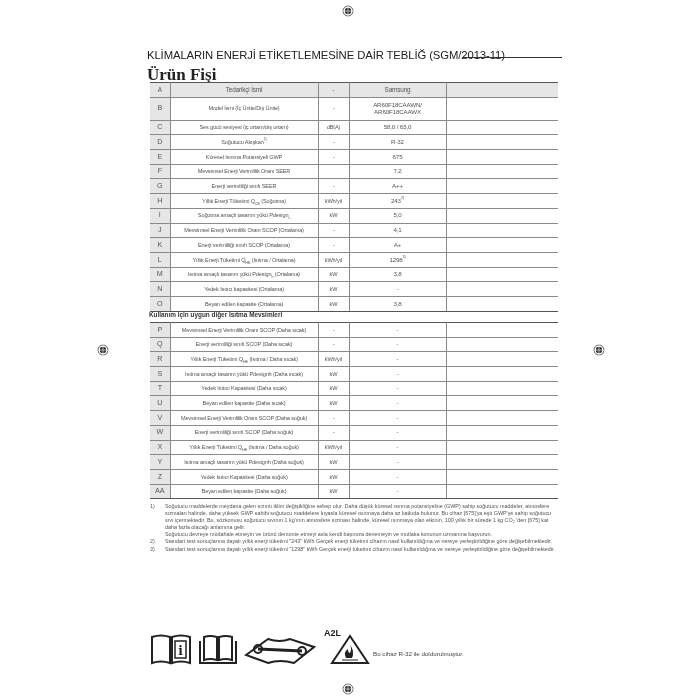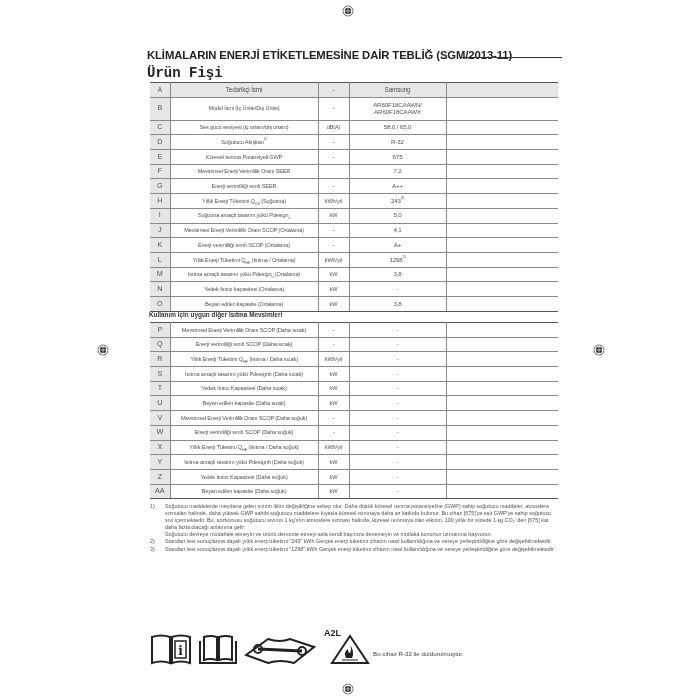--- a/index.html
+++ b/index.html
@@ -1,21 +1,21 @@
 <!DOCTYPE html>
 <html><head>
 <meta charset="utf-8">
 <style>
   html, body { margin:0; padding:0; background:#fff; }
   body { width:700px; height:700px; position:relative; overflow:hidden; font-family:"DejaVu Sans", sans-serif; color:#333; }
   .reg { position:absolute; width:12px; height:12px; }
   .reg svg { width:12px; height:12px; display:block; }
-  .title { position:absolute; left:147px; top:49px; font-family:"Liberation Sans", sans-serif; font-weight:bold; font-size:11.3px; color:#222; letter-spacing:-0.1px; white-space:nowrap; }
+  .title { position:absolute; left:147px; top:49px; font-family:"Liberation Sans", sans-serif; font-weight:normal; font-size:11.3px; color:#222; letter-spacing:-0.1px; white-space:nowrap; }
   .title-rule { position:absolute; left:462px; top:57px; width:100px; height:0; border-top:1px solid #333; }
-  .subtitle { position:absolute; left:147px; top:65px; font-family:Liberation Mono, monospace; font-weight:bold; font-size:14px; color:#222; }
+  .subtitle { position:absolute; left:147px; top:65px; font-family:Liberation Serif, serif; font-weight:bold; font-size:17px; color:#222; }
   table.spec { position:absolute; left:150px; width:408px; border-collapse:collapse; table-layout:fixed; font-family:"Liberation Sans", sans-serif; }
   table.spec td { border-bottom:1px solid #8a8a8a; height:13.7px; padding:0; font-size:5.6px; color:#555; text-align:center; vertical-align:middle; line-height:6.4px; letter-spacing:-0.15px; }
   table.spec tr:first-child td { border-top:1.5px solid #555; }
   table.spec td.k { background:#e6e6e6; font-size:7.2px; color:#555; border-right:1px solid #8a8a8a; }
   table.spec td.lbl { border-right:1px solid #8a8a8a; }
   table.spec td.unit { border-right:1px solid #8a8a8a; }
   table.spec td.val { border-right:1px solid #8a8a8a; font-size:6.2px; }
   table.spec tr.hdr td { background:#e6e6e6; font-size:6.4px; }
   table.spec tr.tall td { height:22px; }
   table.spec tr.last td { border-bottom:1.5px solid #555; }

